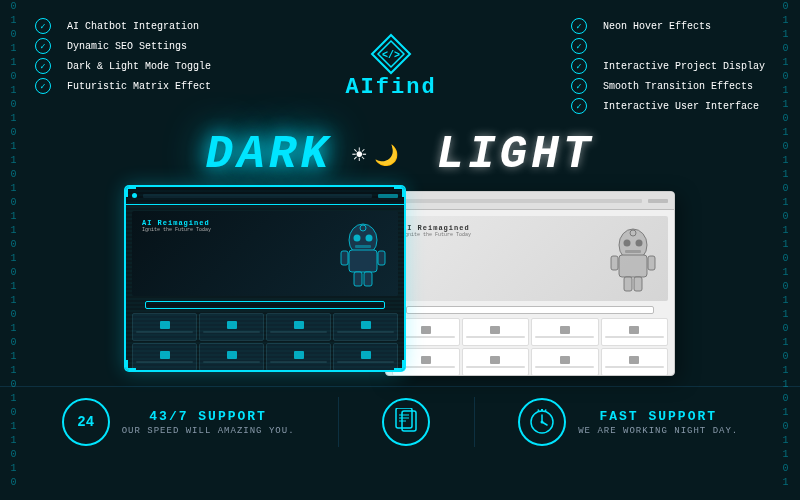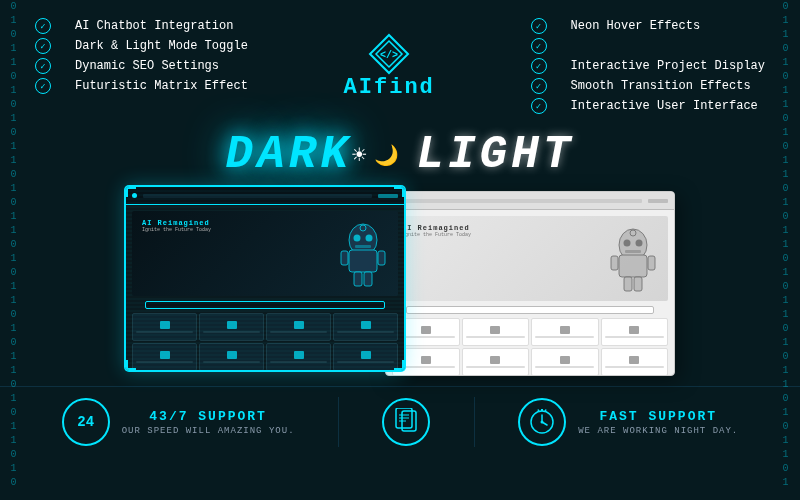--- a/index.html
+++ b/index.html
@@ -38,23 +38,23 @@
 
     .features-left, .features-right {
       display: flex;
       flex-direction: column;
       gap: 4px;
     }
 
     .feature-item {
       display: flex;
       align-items: center;
-      gap: 24px;
+      gap: 16px;
       color: #ffffff;
-      font-size: 12px;
+      font-size: 10px;
       font-weight: 400;
     }
 
     .check-icon {
       width: 16px;
       height: 16px;
       border-radius: 50%;
       border: 1.5px solid #00e5ff;
       display: flex;
       align-items: center;
@@ -86,20 +86,21 @@
     }
     .logo-text span {
       color: #00e5ff;
     }
 
     
     .mode-section {
       display: flex;
       align-items: center;
       justify-content: center;
+      gap: 20px;
       padding: 5px 0 5px 0;
       position: relative;
     }
 
     .dark-label {
       font-size: 46px;
       font-weight: 900;
       color: #00e5ff;
       text-shadow: 0 0 20px #00e5ff, 0 0 40px #00bcd4;
       letter-spacing: 4px;
@@ -449,25 +450,25 @@
 
 <div class="features-section">
 
   <div class="features-left">
     <div class="feature-item">
       <span class="check-icon"></span>
       <span>AI Chatbot Integration</span>
     </div>
     <div class="feature-item">
       <span class="check-icon"></span>
+      <span>Dynamic SEO Settings</span>
+    </div>
+    <div class="feature-item">
+      <span class="check-icon"></span>
       <span>Dark &amp; Light Mode Toggle</span>
-    </div>
-    <div class="feature-item">
-      <span class="check-icon"></span>
-      <span>Dynamic SEO Settings</span>
     </div>
     <div class="feature-item">
       <span class="check-icon"></span>
       <span>Futuristic Matrix Effect</span>
     </div>
   </div>
 
   <div class="logo-center">
     <svg class="logo-diamond" viewBox="0 0 42 42">
       <polygon points="21,2 40,21 21,40 2,21" fill="none" stroke="#00e5ff" stroke-width="2"></polygon>

